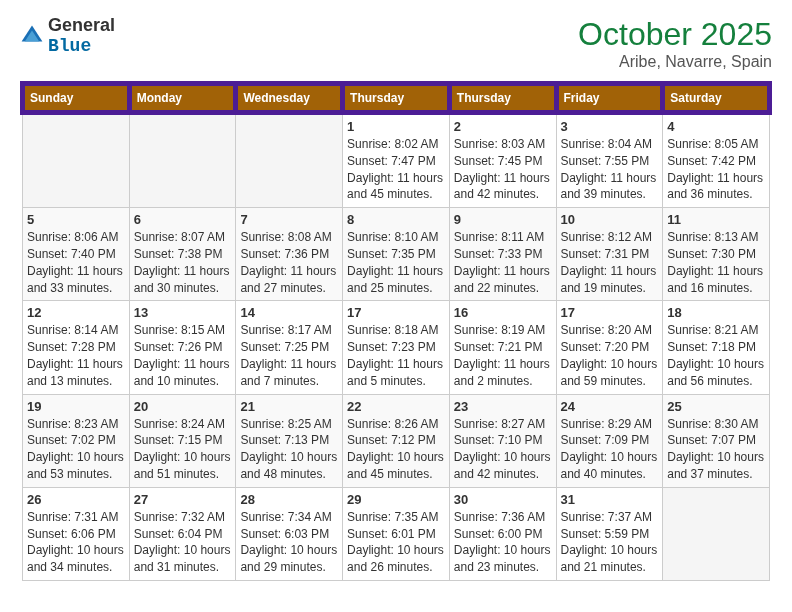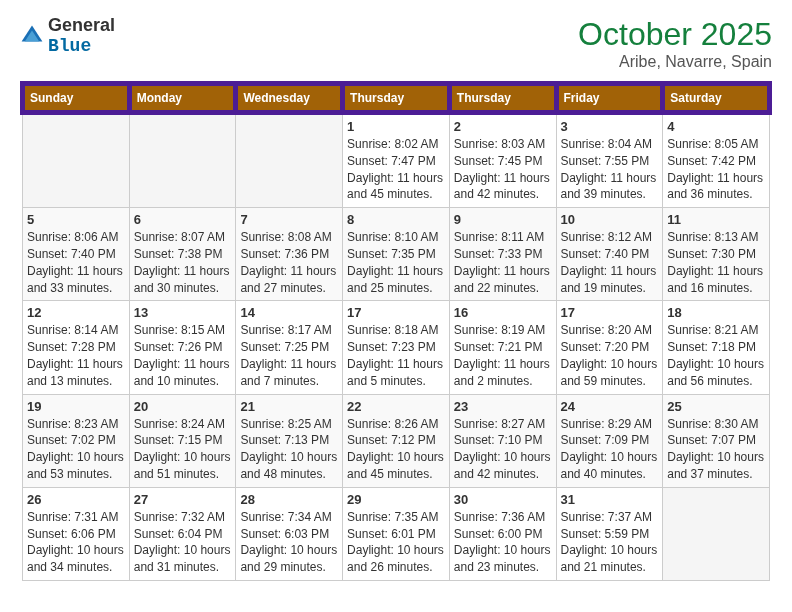--- a/index.html
+++ b/index.html
@@ -188,21 +188,21 @@
           <td>
             <div class="day-number">9</div>
             <div class="day-info">Sunrise: 8:11 AM
 Sunset: 7:33 PM
 Daylight: 11 hours
 and 22 minutes.</div>
           </td>
           <td>
             <div class="day-number">10</div>
             <div class="day-info">Sunrise: 8:12 AM
-Sunset: 7:40 PM
+Sunset: 7:31 PM
 Daylight: 11 hours
 and 19 minutes.</div>
           </td>
           <td>
             <div class="day-number">11</div>
             <div class="day-info">Sunrise: 8:13 AM
 Sunset: 7:30 PM
 Daylight: 11 hours
 and 16 minutes.</div>
           </td>

